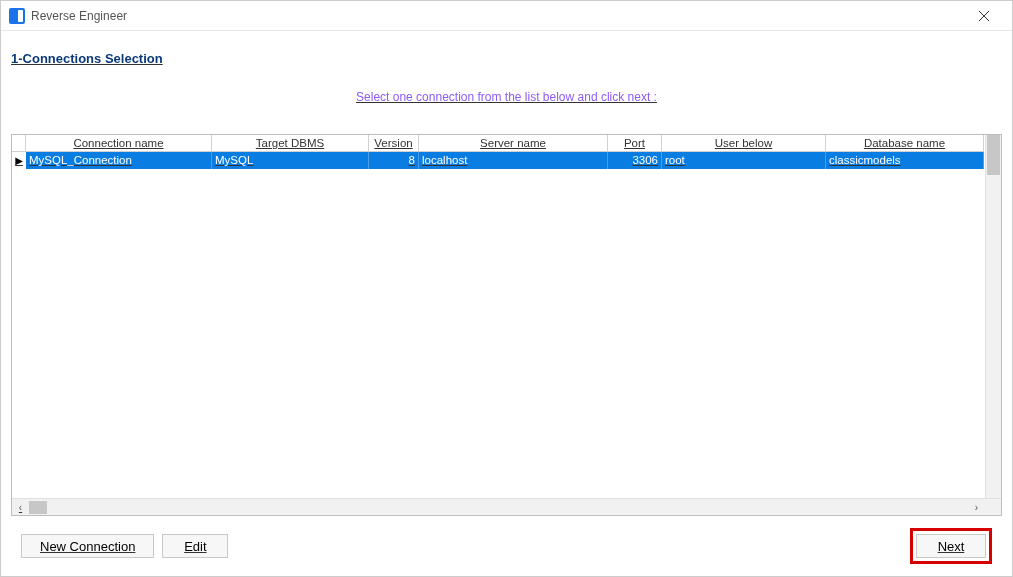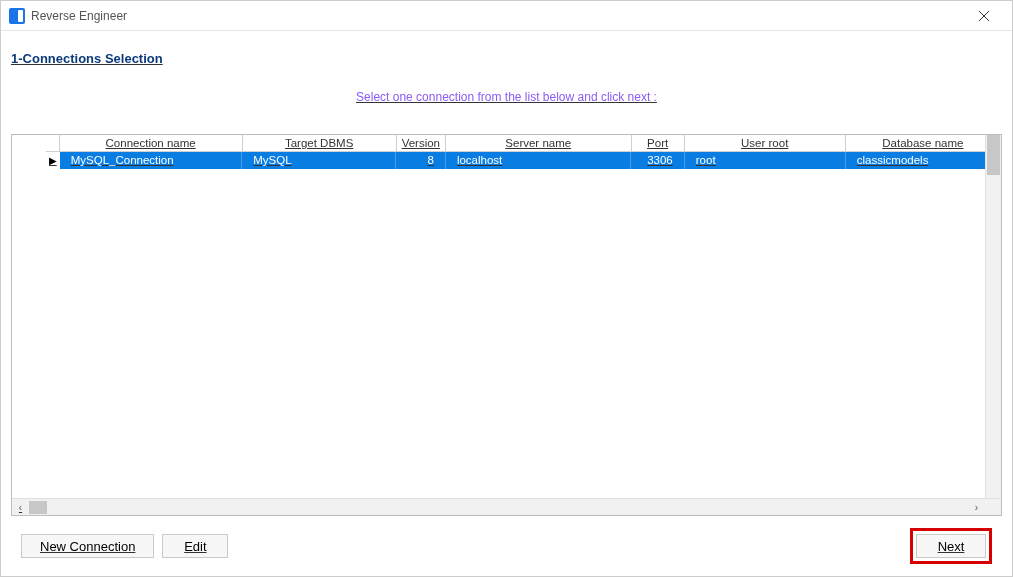--- a/index.html
+++ b/index.html
@@ -71,21 +71,20 @@
     flex-direction: column;
     position: relative;
     overflow: hidden;
   }
   .grid {
     display: flex;
     flex-direction: column;
     flex: 1;
     overflow: hidden;
     background: #fff;
-    margin-left: 34px;
   }
   .grid-header, .grid-row {
     display: flex;
     height: 17px;
     line-height: 17px;
     font-size: 11.5px;
   }
   .grid-header {
     background: #fff;
     color: #333;
@@ -111,21 +110,21 @@
     color: #000;
     font-size: 10px;
     background: #fff;
   }
   .grid-row.selected .cell {
     background: #0a7de3;
     color: #fff;
   }
   .grid-row .cell {
     border-right: 1px solid rgba(255,255,255,0.25);
-    padding: 0 11px;
+    padding: 0 3px;
     overflow: hidden;
     white-space: nowrap;
   }
   .c-name   { width: 186px; }
   .c-dbms   { width: 157px; }
   .c-ver    { width: 50px;  text-align: right; }
   .c-server { width: 189px; }
   .c-port   { width: 54px;  text-align: right; }
   .c-user   { width: 164px; }
   .c-db     { width: 158px; }
@@ -211,21 +210,21 @@
 
   <div class="table-wrap">
     <div class="grid">
       <div class="grid-header">
         <div class="row-indicator-h"></div>
         <div class="cell c-name">Connection name</div>
         <div class="cell c-dbms">Target DBMS</div>
         <div class="cell c-ver">Version</div>
         <div class="cell c-server">Server name</div>
         <div class="cell c-port">Port</div>
-        <div class="cell c-user">User root</div>
+        <div class="cell c-user">User below</div>
         <div class="cell c-db">Database name</div>
       </div>
       <div class="grid-body">
         <div class="grid-row selected">
           <div class="row-indicator">▶</div>
           <div class="cell c-name">MySQL_Connection</div>
           <div class="cell c-dbms">MySQL</div>
           <div class="cell c-ver">8</div>
           <div class="cell c-server">localhost</div>
           <div class="cell c-port">3306</div>

